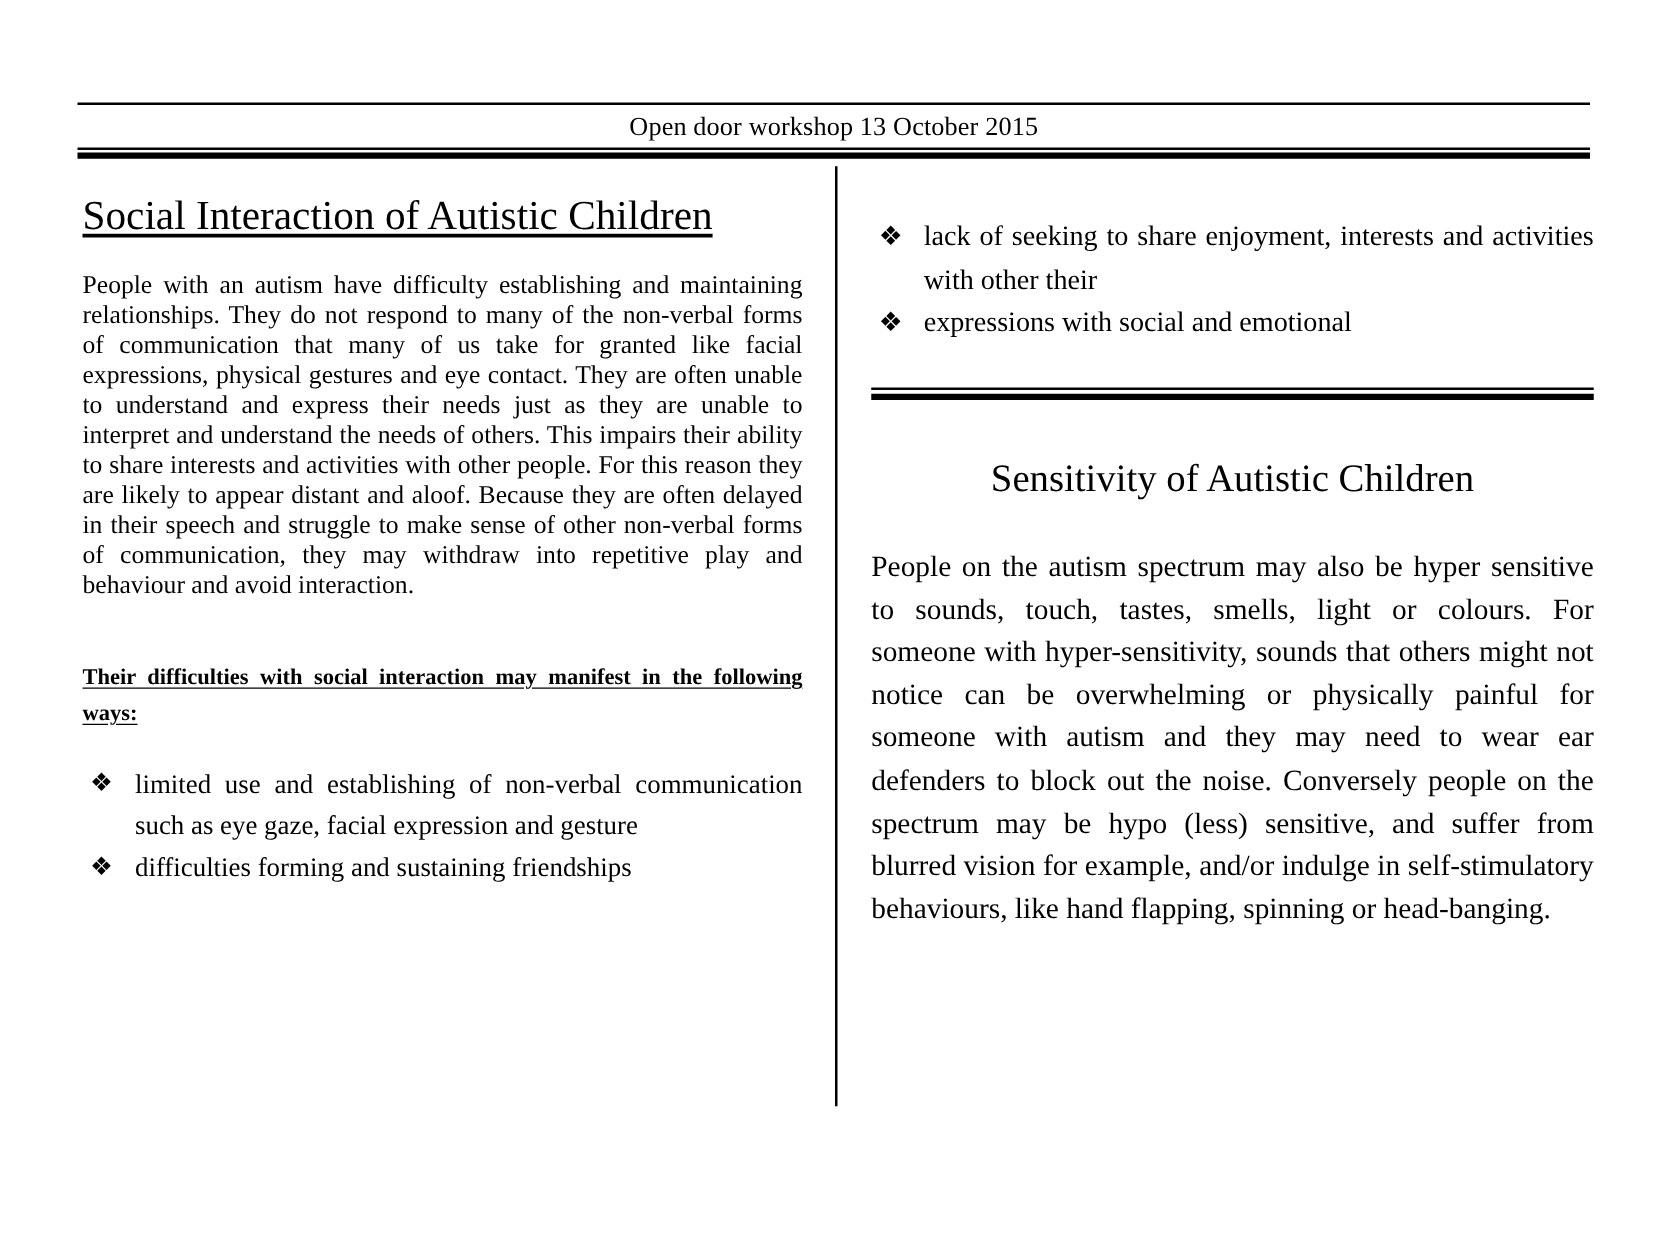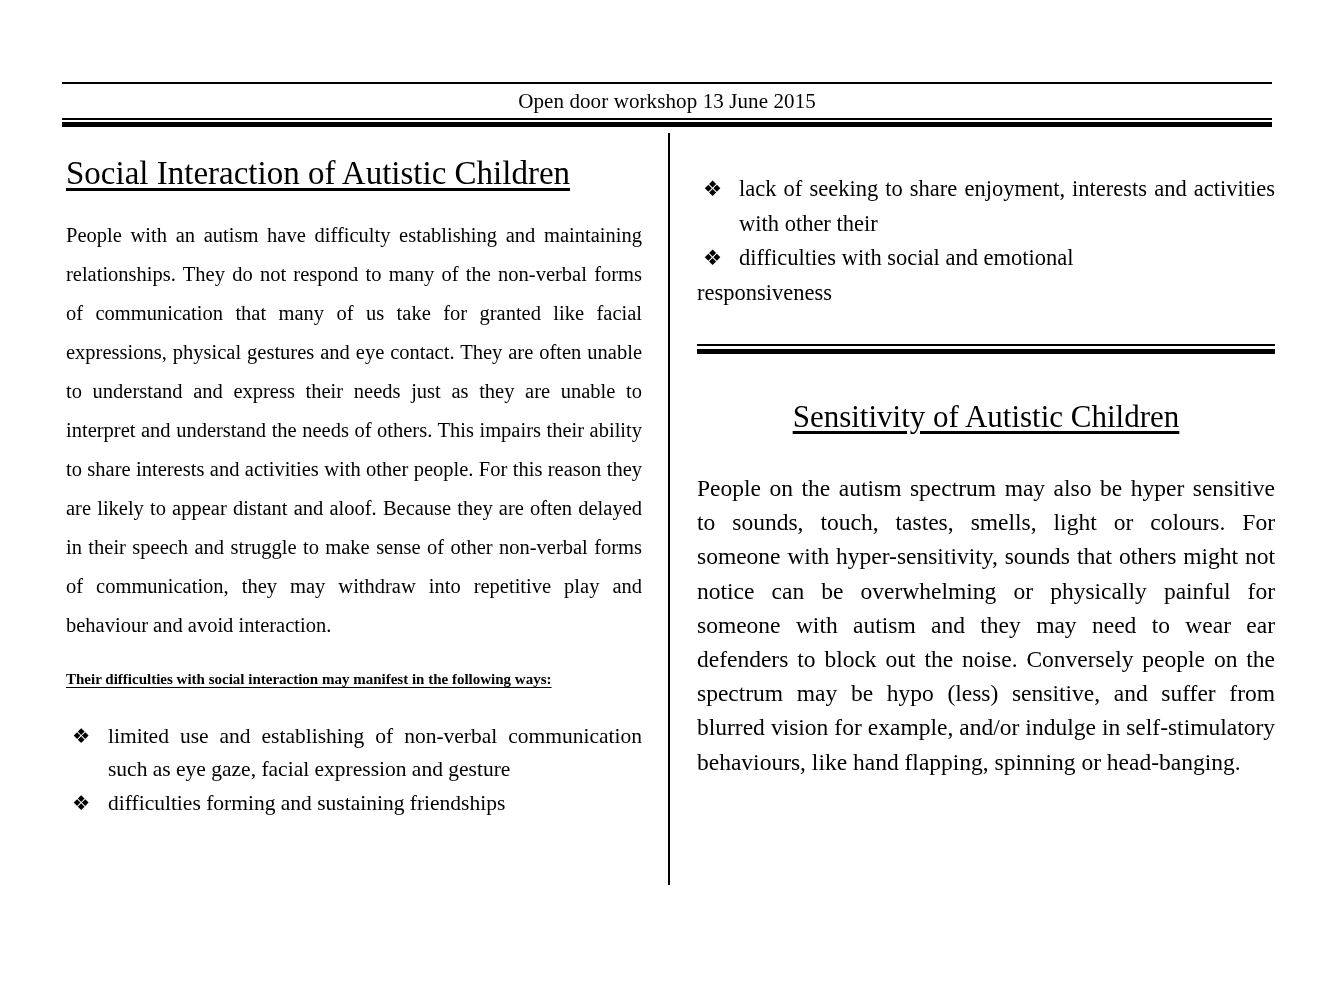--- a/index.html
+++ b/index.html
@@ -84,41 +84,40 @@
     font-weight: normal;
   }
   .heading-right {
     font-size: 31px;
     line-height: 40px;
     text-align: center;
     margin: 0;
     font-weight: normal;
   }
   .heading-right .u {
-    text-decoration: underline;
     text-underline-offset: 4px;
   }
 
   
   .para-left {
     font-size: 20.5px;
-    line-height: 39px;
+    line-height: 24px;
     text-align: justify;
     text-justify: inter-word;
     margin: 22px 0 0 0;
   }
   .subhead-left {
-    font-size: 15px;
+    font-size: 18px;
     line-height: 28.8px;
     font-weight: bold;
     text-align: justify;
     text-justify: inter-word;
     text-decoration: underline;
     text-underline-offset: 3px;
-    margin: 20px 0 0 0;
+    margin: 47px 0 0 0;
   }
 
   .para-right {
     font-size: 23.5px;
     line-height: 34.2px;
     text-align: justify;
     text-justify: inter-word;
     margin: 0;
   }
 
@@ -166,21 +165,21 @@
   .heading-right-wrap { margin-top: 43px; }
   .para-right-wrap { margin-top: 34px; }
 </style>
 </head>
 <body>
 
 <div class="page">
 
   <div class="header-block">
     <div class="rule-thin"></div>
-    <div class="header-title">Open door workshop 13 June 2015</div>
+    <div class="header-title">Open door workshop 13 October 2015</div>
     <div class="rule-thin"></div>
     <div class="header-gap"></div>
     <div class="rule-thick"></div>
   </div>
 
   <div class="col-divider"></div>
 
   <div class="col-left">
 
     <h1 class="heading-main">Social Interaction of Autistic Children</h1>
@@ -204,22 +203,21 @@
 
   <div class="col-right">
 
     <ul class="bullets bullets-right">
       <li>
         <span class="bullet-mark">❖</span>
         <span>lack of seeking to share enjoyment, interests and activities with other their</span>
       </li>
       <li>
         <span class="bullet-mark">❖</span>
-        <span>difficulties with social and emotional</span>
-        <span class="overhang">responsiveness</span>
+        <span>expressions with social and emotional</span>
       </li>
     </ul>
 
     <div class="divider-right">
       <div class="rule-thin"></div>
       <div class="divider-gap"></div>
       <div class="rule-thick"></div>
     </div>
 
     <div class="heading-right-wrap">

